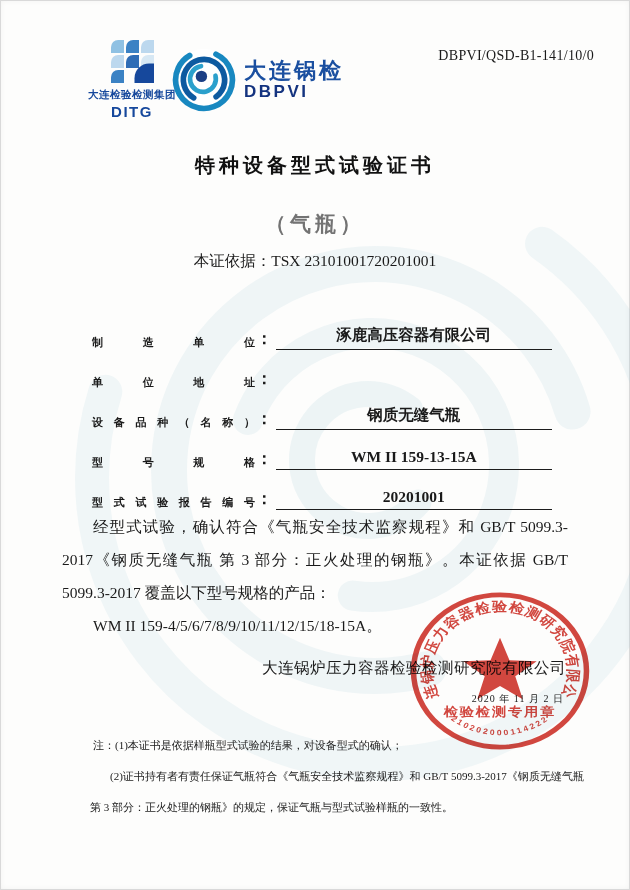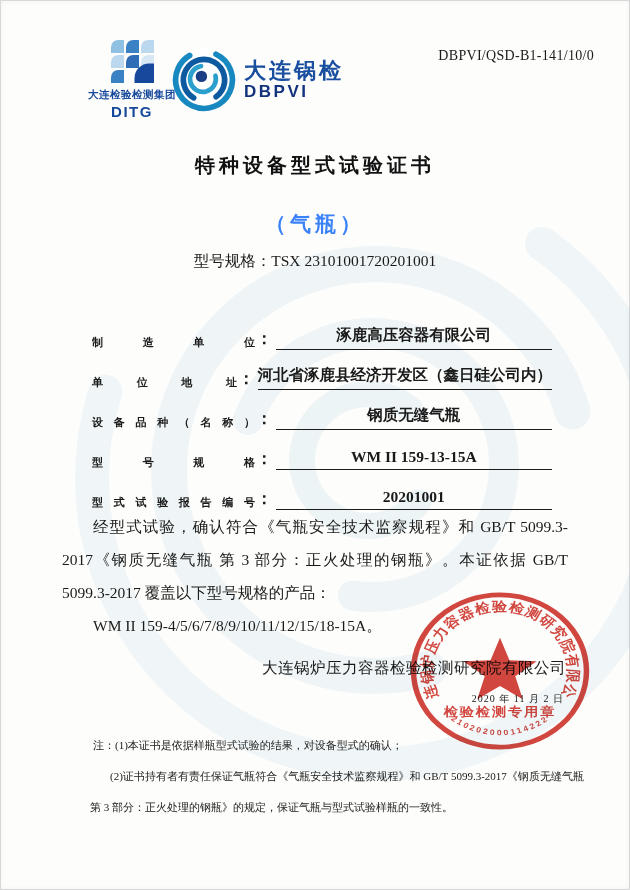--- a/index.html
+++ b/index.html
@@ -20,21 +20,21 @@
   .ditg-cn{font-family:"Liberation Sans","DejaVu Sans",sans-serif;font-weight:bold;font-size:10.5px;color:#16489c;letter-spacing:.5px;white-space:nowrap;}
   .ditg-en{font-family:"Liberation Sans","DejaVu Sans",sans-serif;font-weight:800;font-size:15px;color:#16489c;letter-spacing:1.5px;margin-top:1px;}
   #dbpvi{left:172px;top:48px;display:flex;align-items:center;gap:8px;z-index:2;}
   .dbpvi-cn{font-weight:bold;font-size:22px;color:#1a4fa0;letter-spacing:3px;line-height:1.1;white-space:nowrap;}
   .dbpvi-en{font-family:"Liberation Sans","DejaVu Sans",sans-serif;font-weight:800;font-size:17px;color:#14337f;letter-spacing:2.5px;line-height:1.05;}
   #doc-number{top:48px;right:36px;font-size:14px;letter-spacing:.3px;z-index:2;}
   
   #main-title{left:0;right:0;top:152px;text-align:center;font-family:"Liberation Sans","DejaVu Sans",sans-serif;
     font-weight:bold;font-size:20px;letter-spacing:4px;color:#111;z-index:2;}
   #sub-title{left:0;right:0;top:210px;text-align:center;font-family:"Liberation Sans","DejaVu Sans",sans-serif;
-    font-weight:bold;font-size:21px;letter-spacing:4px;color:#3b82f6;z-index:2;}
+    font-weight:bold;font-size:21px;letter-spacing:4px;color:#737373;z-index:2;}
   #cert-line{left:0;right:0;top:251px;text-align:center;font-size:15.5px;z-index:2;}
   
   #fields{left:92px;top:310px;width:460px;z-index:2;}
   .field-row{display:flex;align-items:flex-end;height:40px;font-family:"Liberation Sans","DejaVu Sans",sans-serif;}
   .field-label{width:163px;font-weight:bold;font-size:11px;text-align:justify;text-align-last:justify;white-space:nowrap;overflow:visible;}
   .field-colon{font-weight:bold;font-size:16.5px;padding:0 3px 0 1px;}
   .field-value{flex:1;text-align:center;border-bottom:1.6px solid #1c1c1c;padding-bottom:3px;
     font-weight:600;font-size:15.5px;font-family:"Liberation Serif","DejaVu Serif",serif;white-space:nowrap;}
   
   #body-text{left:62px;top:510px;width:506px;font-size:15.5px;line-height:33px;text-align:justify;z-index:2;}
@@ -92,32 +92,31 @@
     <div>
       <div class="dbpvi-cn">大连锅检</div>
       <div class="dbpvi-en">DBPVI</div>
     </div>
   </div>
 
   <div id="doc-number" class="abs">DBPVI/QSD-B1-141/10/0</div>
 
   <div id="main-title" class="abs">特种设备型式试验证书</div>
   <div id="sub-title" class="abs">（气瓶）</div>
-  <div id="cert-line" class="abs"><span>型号规格：</span><span>TSX 23101001720201001</span></div>
+  <div id="cert-line" class="abs"><span>本证依据：</span><span>TSX 23101001720201001</span></div>
 
   <div id="fields" class="abs">
     <div class="field-row">
       <span class="field-label">制造单位</span>
       <span class="field-colon">：</span>
       <span class="field-value">涿鹿高压容器有限公司</span>
     </div>
     <div class="field-row">
       <span class="field-label">单位地址</span>
       <span class="field-colon">：</span>
-      <span class="field-value">河北省涿鹿县经济开发区（鑫日硅公司内）</span>
     </div>
     <div class="field-row">
       <span class="field-label">设备品种（名称）</span>
       <span class="field-colon">：</span>
       <span class="field-value">钢质无缝气瓶</span>
     </div>
     <div class="field-row">
       <span class="field-label">型号规格</span>
       <span class="field-colon">：</span>
       <span class="field-value">WM II 159-13-15A</span>

